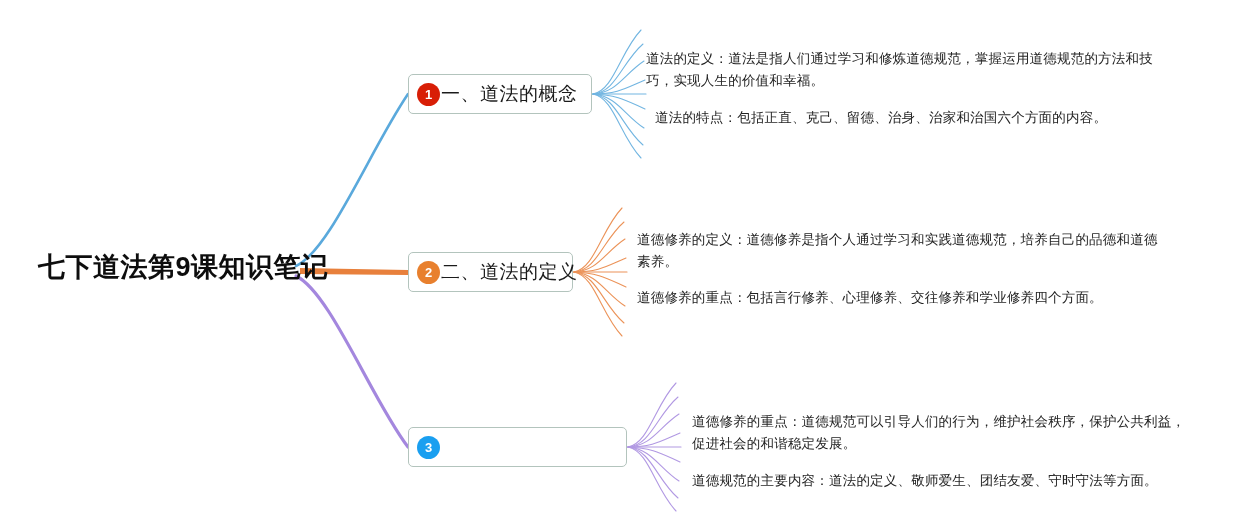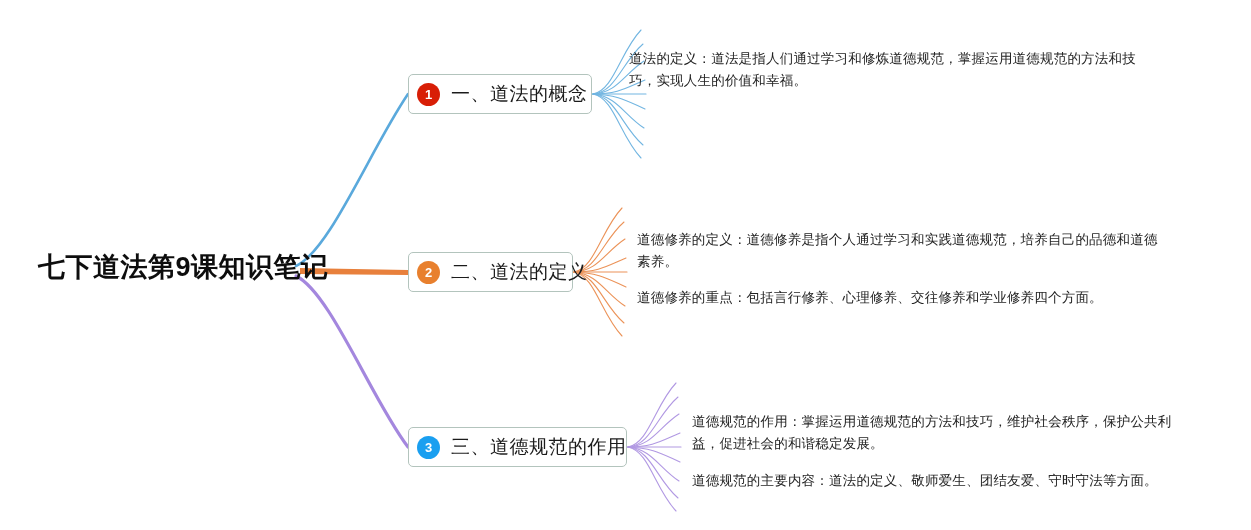--- a/index.html
+++ b/index.html
@@ -68,37 +68,37 @@
     justify-content: center;
     color: #ffffff;
     font-size: 13px;
     font-weight: bold;
     line-height: 1;
   }
   .node-label {
     font-size: 19px;
     color: #1b1b1b;
     white-space: nowrap;
-    margin-left: 11px;
+    margin-left: 1px;
     letter-spacing: 0.5px;
   }
 
   #node-1 { left: 408px; top: 74px;  width: 184px; }
   #node-2 { left: 408px; top: 252px; width: 165px; }
   #node-3 { left: 408px; top: 427px; width: 219px; }
 
   
   .leaf {
     position: absolute;
     font-size: 13.5px;
     line-height: 22px;
     color: #232323;
     letter-spacing: 0.2px;
   }
-  #leaf-1a { left: 629px; top: 48px;  width: 508px; }
+  #leaf-1a { left: 646px; top: 48px;  width: 508px; }
   #leaf-1b { left: 655px; top: 107px; width: 500px; }
   #leaf-2a { left: 637px; top: 229px; width: 530px; }
   #leaf-2b { left: 637px; top: 287px; width: 520px; }
   #leaf-3a { left: 692px; top: 411px; width: 495px; }
   #leaf-3b { left: 692px; top: 470px; width: 495px; }
 </style>
 </head>
 <body>
 
 <div id="mindmap">
@@ -155,24 +155,24 @@
     <span class="node-label">一、道法的概念</span>
   </div>
 
   <div class="node" id="node-2">
     <span class="node-badge" style="background:#e8802e">2</span>
     <span class="node-label">二、道法的定义</span>
   </div>
 
   <div class="node" id="node-3">
     <span class="node-badge" style="background:#1a9ff0">3</span>
-    <span class="node-label">三、道德规范的作用</span>
   </div>
 
   <div class="leaf" id="leaf-1a">道法的定义：道法是指人们通过学习和修炼道德规范，掌握运用道德规范的方法和技巧，实现人生的价值和幸福。</div>
+  <div class="leaf" id="leaf-1b">道法的特点：包括正直、克己、留德、治身、治家和治国六个方面的内容。</div>
 
   <div class="leaf" id="leaf-2a">道德修养的定义：道德修养是指个人通过学习和实践道德规范，培养自己的品德和道德素养。</div>
   <div class="leaf" id="leaf-2b">道德修养的重点：包括言行修养、心理修养、交往修养和学业修养四个方面。</div>
 
-  <div class="leaf" id="leaf-3a">道德规范的作用：掌握运用道德规范的方法和技巧，维护社会秩序，保护公共利益，促进社会的和谐稳定发展。</div>
+  <div class="leaf" id="leaf-3a">道德修养的重点：道德规范可以引导人们的行为，维护社会秩序，保护公共利益，促进社会的和谐稳定发展。</div>
   <div class="leaf" id="leaf-3b">道德规范的主要内容：道法的定义、敬师爱生、团结友爱、守时守法等方面。</div>
 
 </div>
 
 </body></html>

